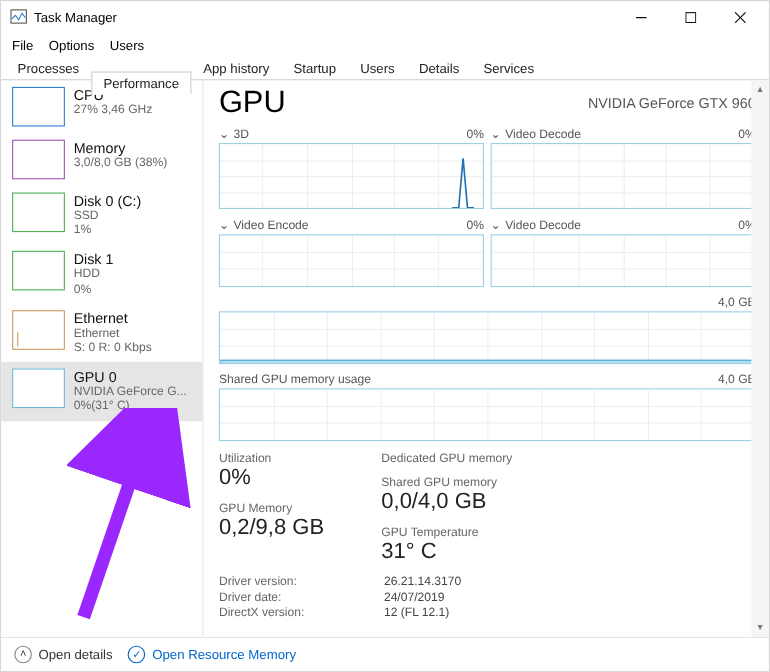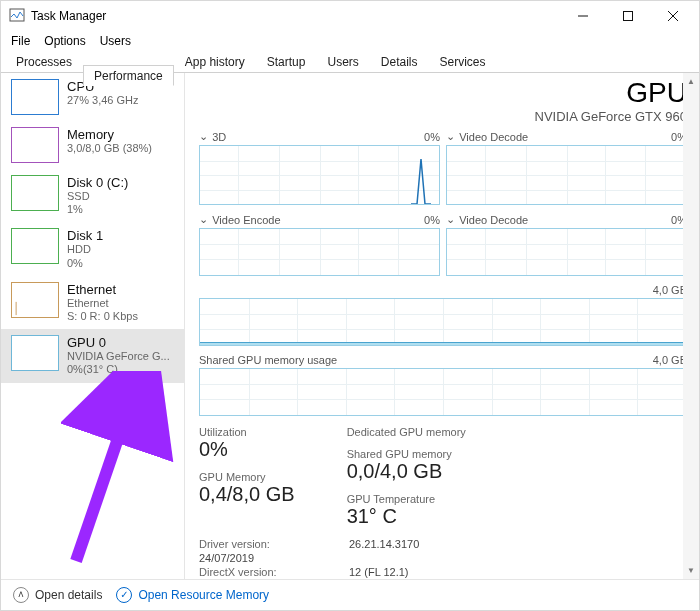--- a/index.html
+++ b/index.html
@@ -33,21 +33,21 @@
   .sidebar { width: 184px; border-right: 1px solid #e5e5e5; overflow: hidden; }
   .side-item { display: flex; gap: 8px; padding: 6px 8px 6px 10px; }
   .side-item.sel { background: #e5e5e5; }
   .thumbbox { width: 48px; height: 36px; border: 1px solid; background: #fff; flex-shrink: 0; position: relative; overflow: hidden; }
   .thumbbox svg { width: 100%; height: 100%; }
   .side-txt { display: flex; flex-direction: column; justify-content: flex-start; max-width: 110px; }
   .side-title { font-size: 13px; color: #111; }
   .side-sub { font-size: 11px; color: #666; line-height: 1.2; white-space: nowrap; overflow: hidden; text-overflow: ellipsis; }
   
   .main { flex: 1; padding: 4px 12px 4px 14px; position: relative; overflow: hidden; }
-  .hdr { display: flex; align-items: flex-end; margin-bottom: 6px; flex-direction: column; }
+  .hdr { display: flex; align-items: center; margin-bottom: 6px; }
   .hdr-title { font-size: 28px; font-weight: 400; }
   .hdr-sub { margin-left: auto; font-size: 13px; color: #555; }
   .chart-row { display: flex; gap: 6px; }
   .chart-wrap { flex: 1; }
   .chart-hdr { display: flex; align-items: center; font-size: 11px; color: #555; margin-bottom: 2px; }
   .chart-hdr .arrow { margin-right: 4px; }
   .chart-hdr .right { margin-left: auto; font-size: 11px; color: #555; }
   .chart { height: 60px; border: 1px solid #9acfe6; position: relative; background: #fff; }
   .chart.mid { height: 48px; }
   .chart.long { height: 48px; }
@@ -294,21 +294,21 @@
     </div>
 
     <div class="stat-block">
       <div style="display:flex;flex-direction:column;margin-right:26px">
         <div class="stat-col">
           <span class="stat-label">Utilization</span>
           <span class="stat-val">0%</span>
         </div>
         <div class="stat-col">
           <span class="stat-label">GPU Memory</span>
-          <span class="stat-val">0,4/8,0 GB</span>
+          <span class="stat-val">0,2/9,8 GB</span>
         </div>
       </div>
       <div style="display:flex;flex-direction:column;margin-right:26px">
         <div class="stat-col">
           <span class="stat-label">Dedicated GPU memory</span>
         </div>
         <div class="stat-col">
           <span class="stat-label">Shared GPU memory</span>
           <span class="stat-val">0,0/4,0 GB</span>
         </div>
@@ -316,20 +316,21 @@
           <span class="stat-label">GPU Temperature</span>
           <span class="stat-val">31° C</span>
         </div>
       </div>
       <div class="stat-right">
         <div class="stat-row">
             <span class="k">Driver version:</span>
             <span class="v">26.21.14.3170</span>
           </div>
         <div class="stat-row">
+            <span class="k">Driver date:</span>
             <span class="v">24/07/2019</span>
           </div>
         <div class="stat-row">
             <span class="k">DirectX version:</span>
             <span class="v">12 (FL 12.1)</span>
           </div>
 
       </div>
     </div>
   </div>

